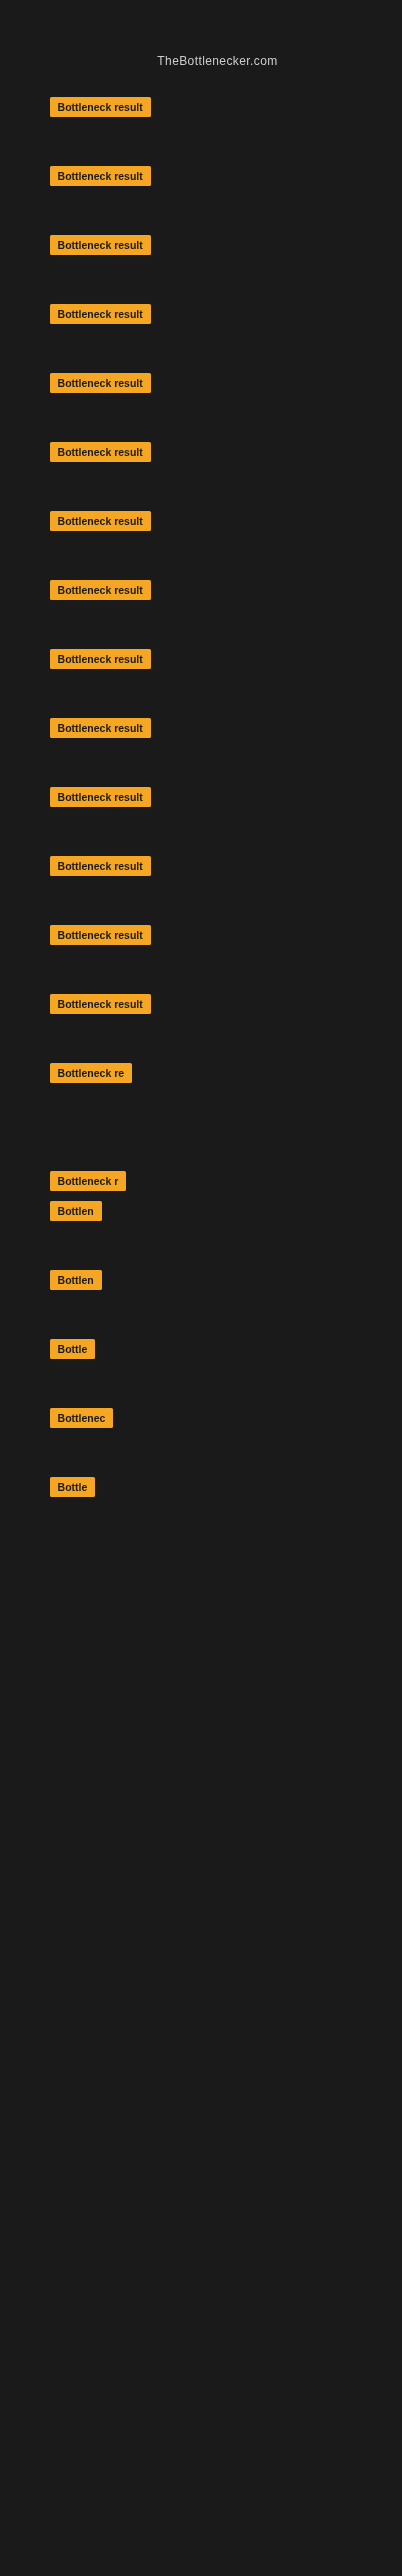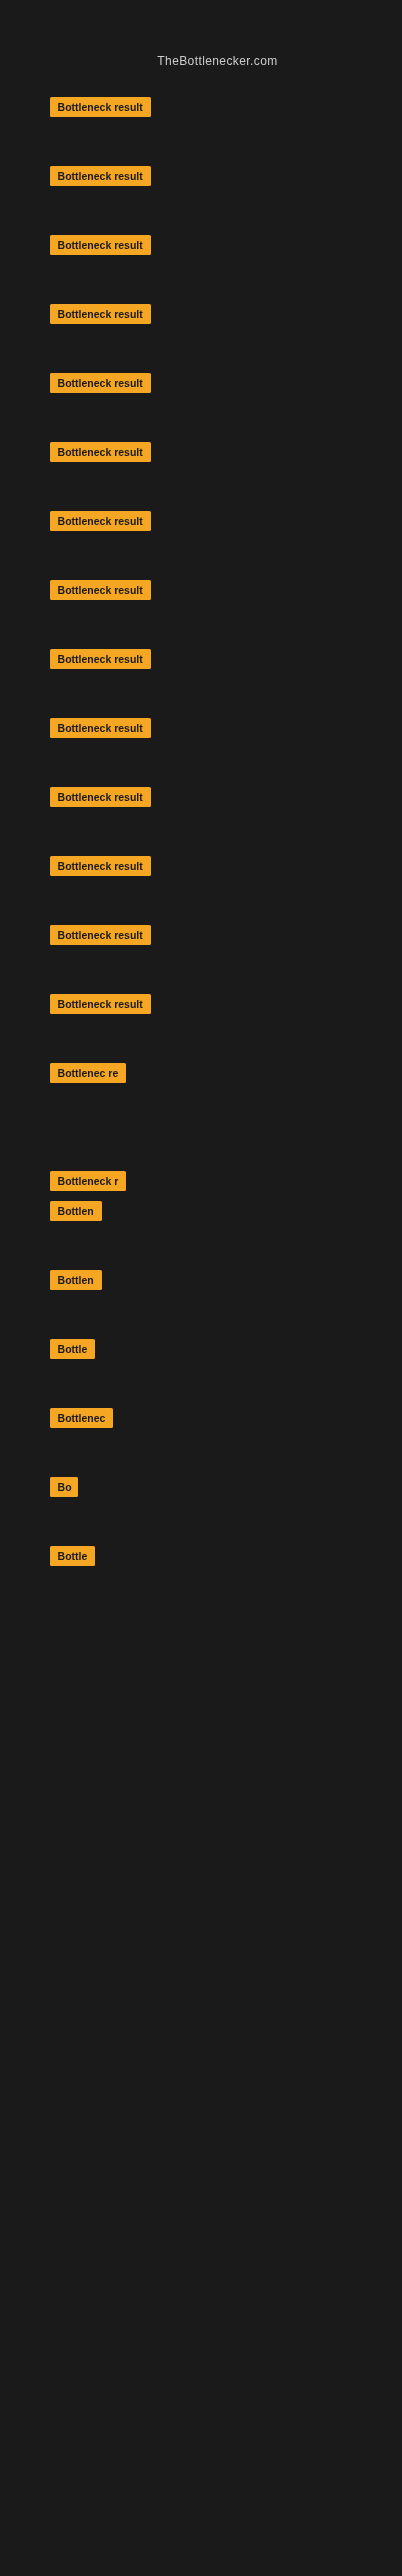--- a/index.html
+++ b/index.html
@@ -121,37 +121,34 @@
     <div class="bottleneck-item item-12">
       <div class="bottleneck-badge">Bottleneck result</div>
     </div>
     <div class="bottleneck-item item-13">
       <div class="bottleneck-badge">Bottleneck result</div>
     </div>
     <div class="bottleneck-item item-14">
       <div class="bottleneck-badge">Bottleneck result</div>
     </div>
     <div class="bottleneck-item item-15">
-      <div class="bottleneck-badge">Bottlenec re</div>
+      <div class="bottleneck-badge">Bottleneck re</div>
     </div>
     <div class="bottleneck-item item-17">
       <div class="bottleneck-badge">Bottleneck r</div>
     </div>
     <div class="bottleneck-item item-18">
       <div class="bottleneck-badge">Bottlen</div>
     </div>
     <div class="bottleneck-item item-20">
       <div class="bottleneck-badge">Bottlen</div>
     </div>
     <div class="bottleneck-item item-21">
       <div class="bottleneck-badge">Bottle</div>
     </div>
     <div class="bottleneck-item item-22">
       <div class="bottleneck-badge">Bottlenec</div>
     </div>
-    <div class="bottleneck-item item-23">
-      <div class="bottleneck-badge">Bo</div>
-    </div>
     <div class="bottleneck-item item-24">
       <div class="bottleneck-badge">Bottle</div>
     </div>
   </div>
 
 
 </body></html>

